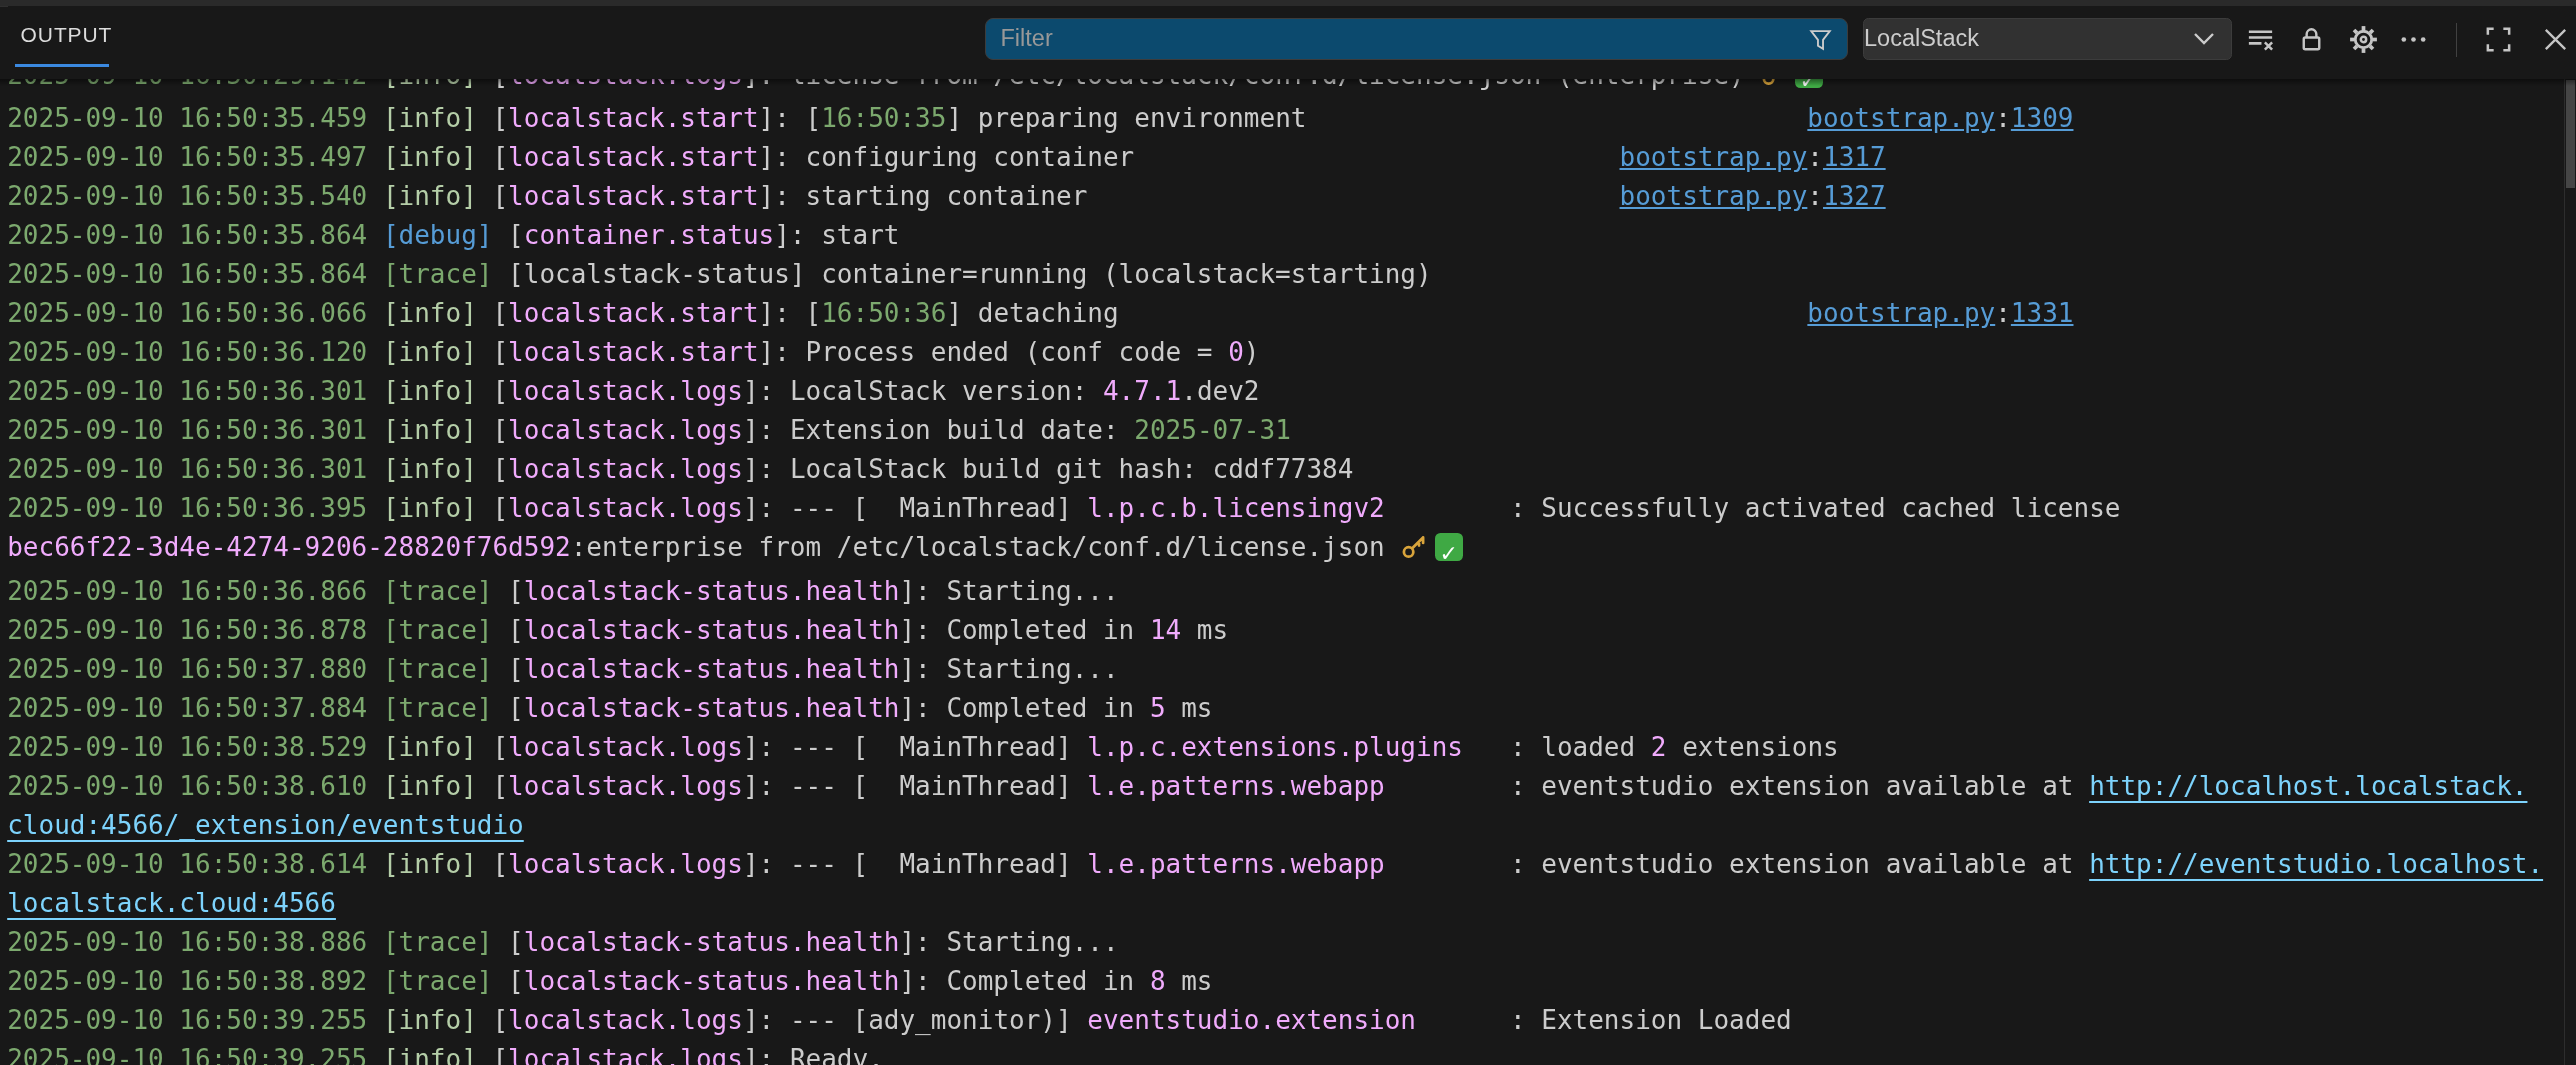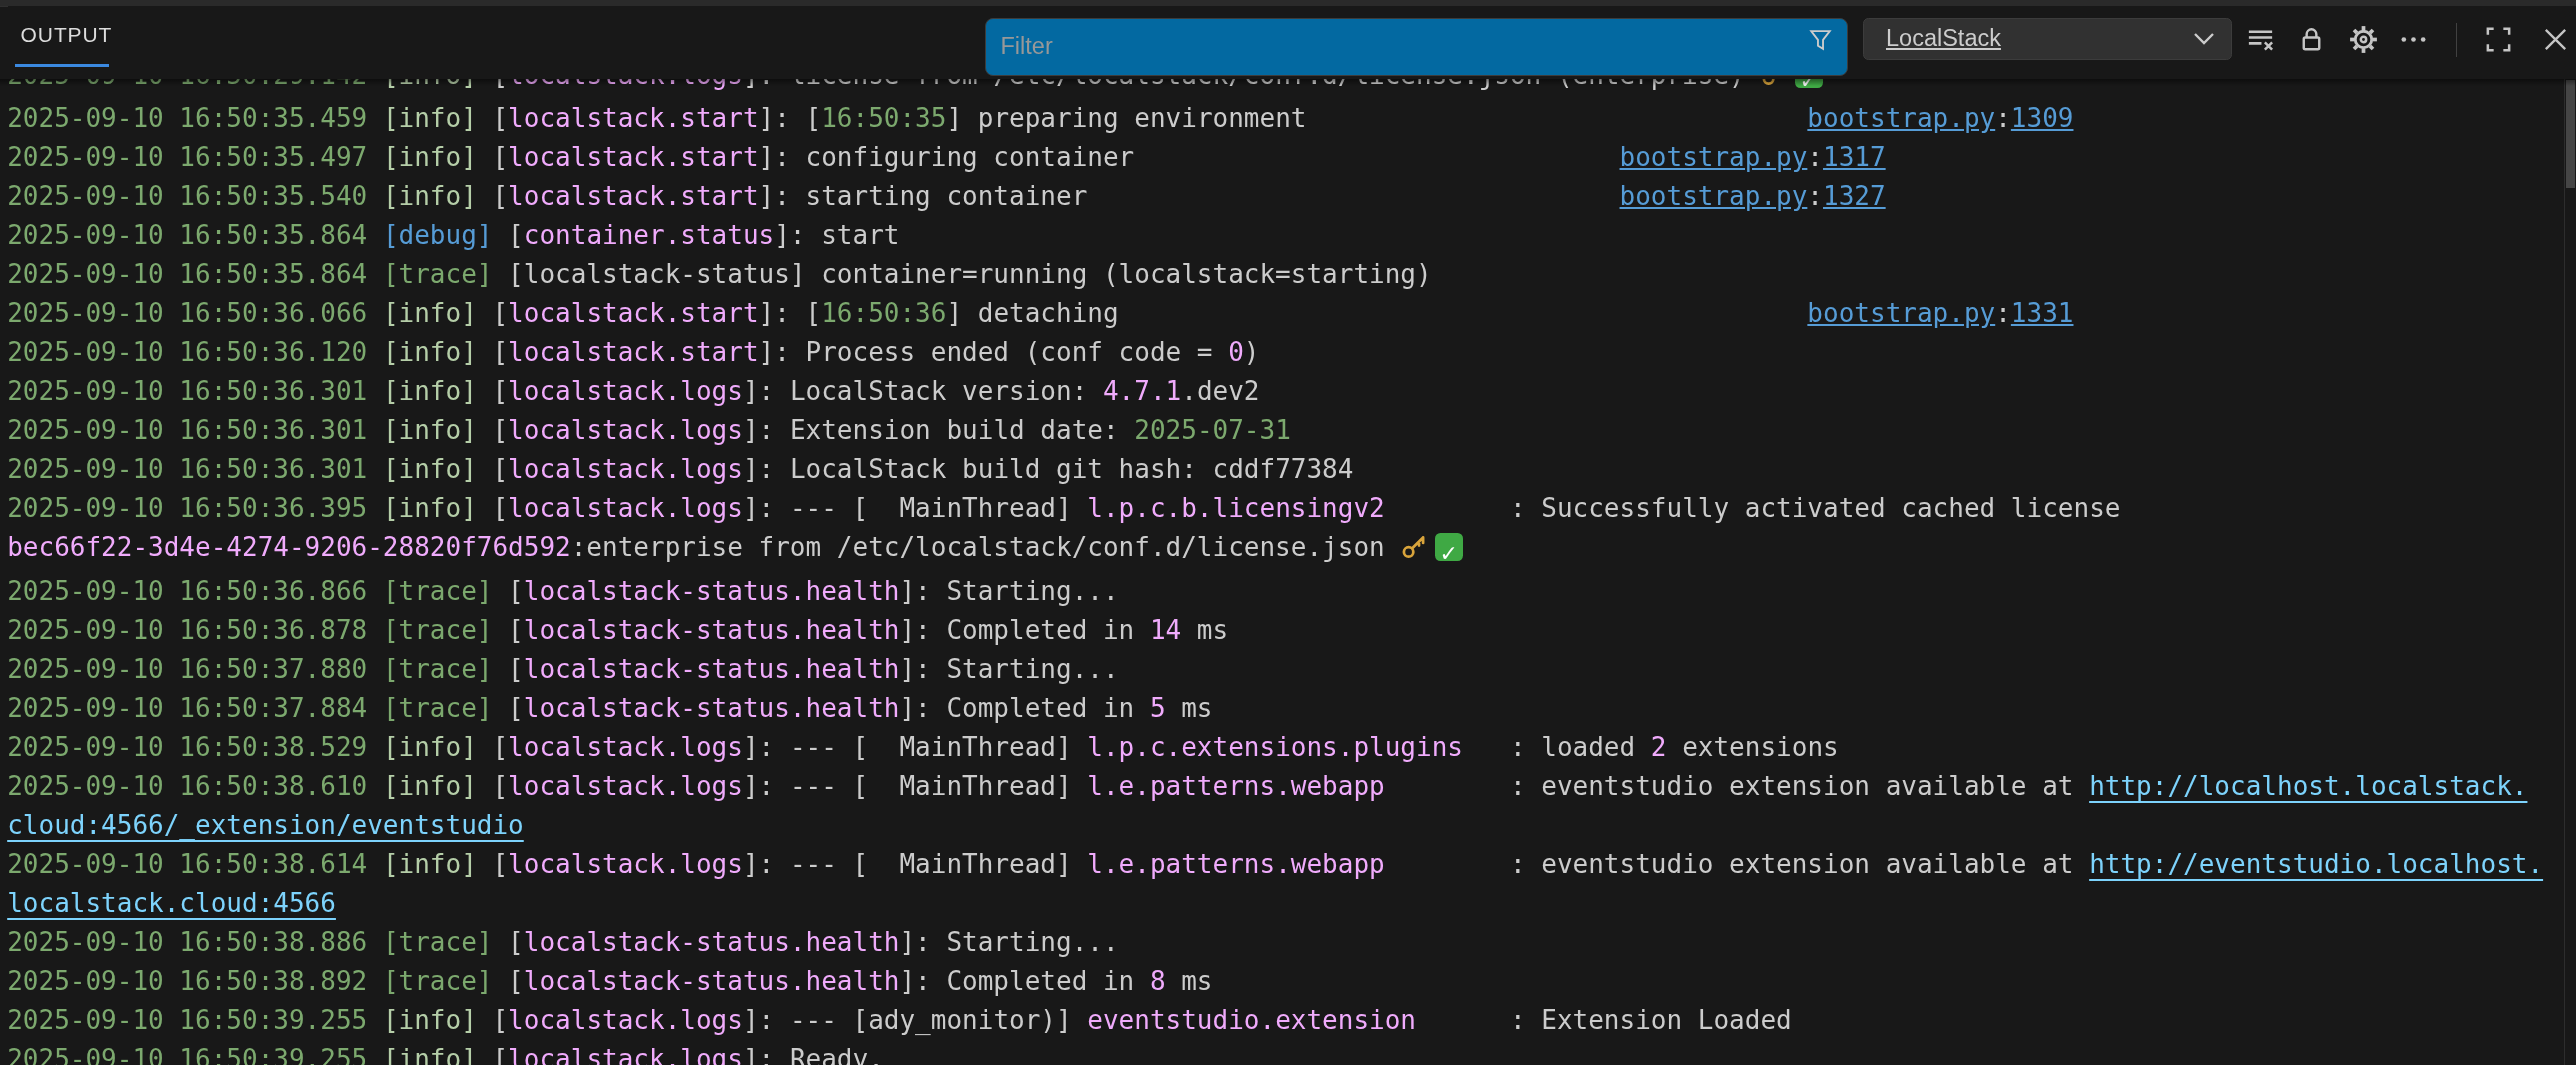--- a/index.html
+++ b/index.html
@@ -7,30 +7,30 @@
     width:2576px;height:1066px;overflow:hidden;position:relative;
     background:#181818;font-family:"Liberation Sans",sans-serif;
   }
   
   .top-strip{position:absolute;left:0;top:0;width:100%;height:6.3px;background:#2a2a2a;border-bottom:0.9px solid #303030;}
   
   .panel-header{position:absolute;left:8px;top:6.3px;width:100%;height:73px;background:#181818;}
   .tab{position:absolute;left:12.6px;top:16.3px;}
   .tab-label{font-size:21px;letter-spacing:0.9px;color:#dcdcdc;}
   .tab-underline{position:absolute;left:-5.4px;top:41px;width:94px;height:3.6px;background:#3b89e0;}
-  .filter-box{position:absolute;left:977px;top:11.7px;width:863px;height:58px;box-sizing:border-box;
-    background:#0369a1;border:0.9px solid #3c3c3c;border-radius:8px;}
+  .filter-box{position:absolute;left:977px;top:11.7px;width:863px;height:42px;box-sizing:border-box;
+    background:#0c4a6e;border:0.9px solid #3c3c3c;border-radius:8px;}
   .filter-box input{
     position:absolute;left:0;top:0;width:100%;height:100%;box-sizing:border-box;background:transparent;border:none;outline:none;
     color:#cccccc;font-size:23.5px;font-family:"Liberation Sans",sans-serif;padding:0 58px 0 14.5px;}
   .filter-box input::placeholder{color:#989898;}
   .funnel{position:absolute;right:12.6px;top:7.2px;width:27px;height:27px;}
   .channel-select{position:absolute;left:1855px;top:11.7px;width:369px;height:42px;box-sizing:border-box;
     background:#313131;border:0.9px solid #3c3c3c;border-radius:5.4px;display:flex;align-items:center;cursor:pointer;}
-  .channel-select .sel-text{color:#cccccc;font-size:23.5px;padding-left:22px;flex:1;text-decoration:underline;}
+  .channel-select .sel-text{color:#cccccc;font-size:23.5px;flex:1;}
   .channel-select .chev{width:22px;height:18px;margin-right:16.3px;}
   .hbtn{position:absolute;top:15.4px;width:40px;height:36px;display:flex;align-items:center;justify-content:center;cursor:pointer;border-radius:5.4px;}
   .hbtn svg{display:block;}
   .vsep{position:absolute;top:16.3px;left:2448px;width:0.9px;height:34px;background:#414141;}
   
   .log{position:absolute;left:0;top:79px;right:0;bottom:0;overflow:hidden;padding-left:7.2px;background:#181818;}
   .log::before{content:"";position:absolute;left:0;top:0;right:0;height:7.2px;
     background:linear-gradient(to bottom,rgba(0,0,0,.45),rgba(0,0,0,0));pointer-events:none;z-index:3;}
   .row{white-space:pre;font-family:"DejaVu Sans Mono",monospace;font-size:26px;line-height:39px;color:#cccccc;}
   .row:first-child{margin-top:-23.5px;}

